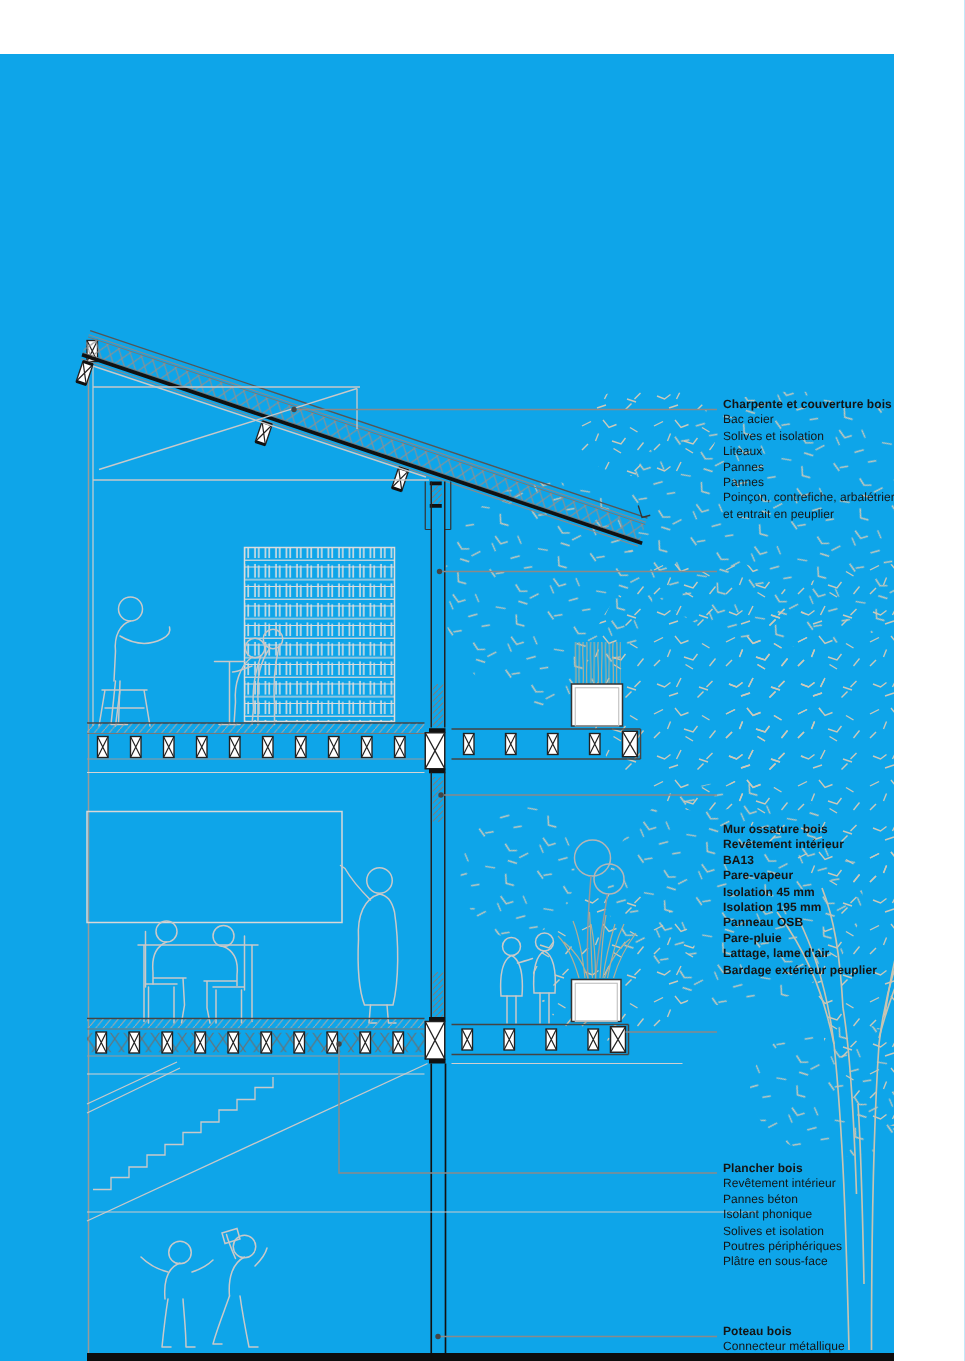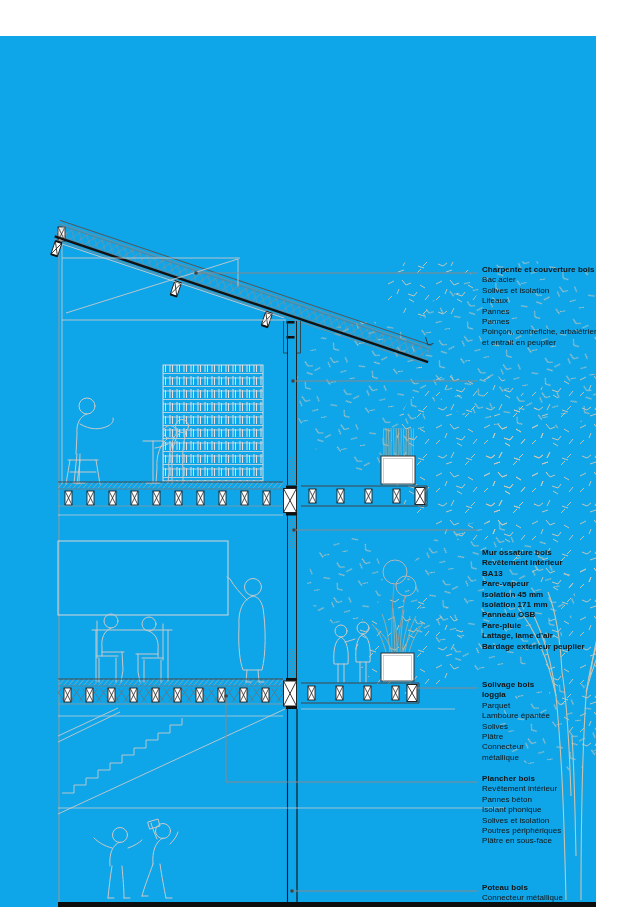--- a/index.html
+++ b/index.html
@@ -358,36 +358,25 @@
       <div class="ln">Poinçon, contrefiche, arbalétrier</div>
       <div class="ln">et entrait en peuplier</div>
     </div>
 <div class="ann" style="top:512px">
 
 <div class="ln b">Mur ossature bois</div>
       <div class="ln b">Revêtement intérieur</div>
       <div class="ln b">BA13</div>
       <div class="ln b">Pare-vapeur</div>
       <div class="ln b">Isolation 45 mm</div>
-      <div class="ln b">Isolation 171 mm</div>
+      <div class="ln b">Isolation 195 mm</div>
       <div class="ln b">Panneau OSB</div>
       <div class="ln b">Pare-pluie</div>
       <div class="ln b">Lattage, lame d'air</div>
       <div class="ln b">Bardage extérieur peuplier</div>
-    </div>
-<div class="ann" style="top:644px">
-
-<div class="ln b">Solivage bois</div>
-      <div class="ln b">loggia</div>
-      <div class="ln">Parquet</div>
-      <div class="ln">Lamboure épantée</div>
-      <div class="ln">Solives</div>
-      <div class="ln">Plâtre</div>
-      <div class="ln">Connecteur</div>
-      <div class="ln">métallique</div>
     </div>
 <div class="ann" style="top:738px">
 
 <div class="ln b">Plancher bois</div>
       <div class="ln">Revêtement intérieur</div>
       <div class="ln">Pannes béton</div>
       <div class="ln">Isolant phonique</div>
       <div class="ln">Solives et isolation</div>
       <div class="ln">Poutres périphériques</div>
       <div class="ln">Plâtre en sous-face</div>

